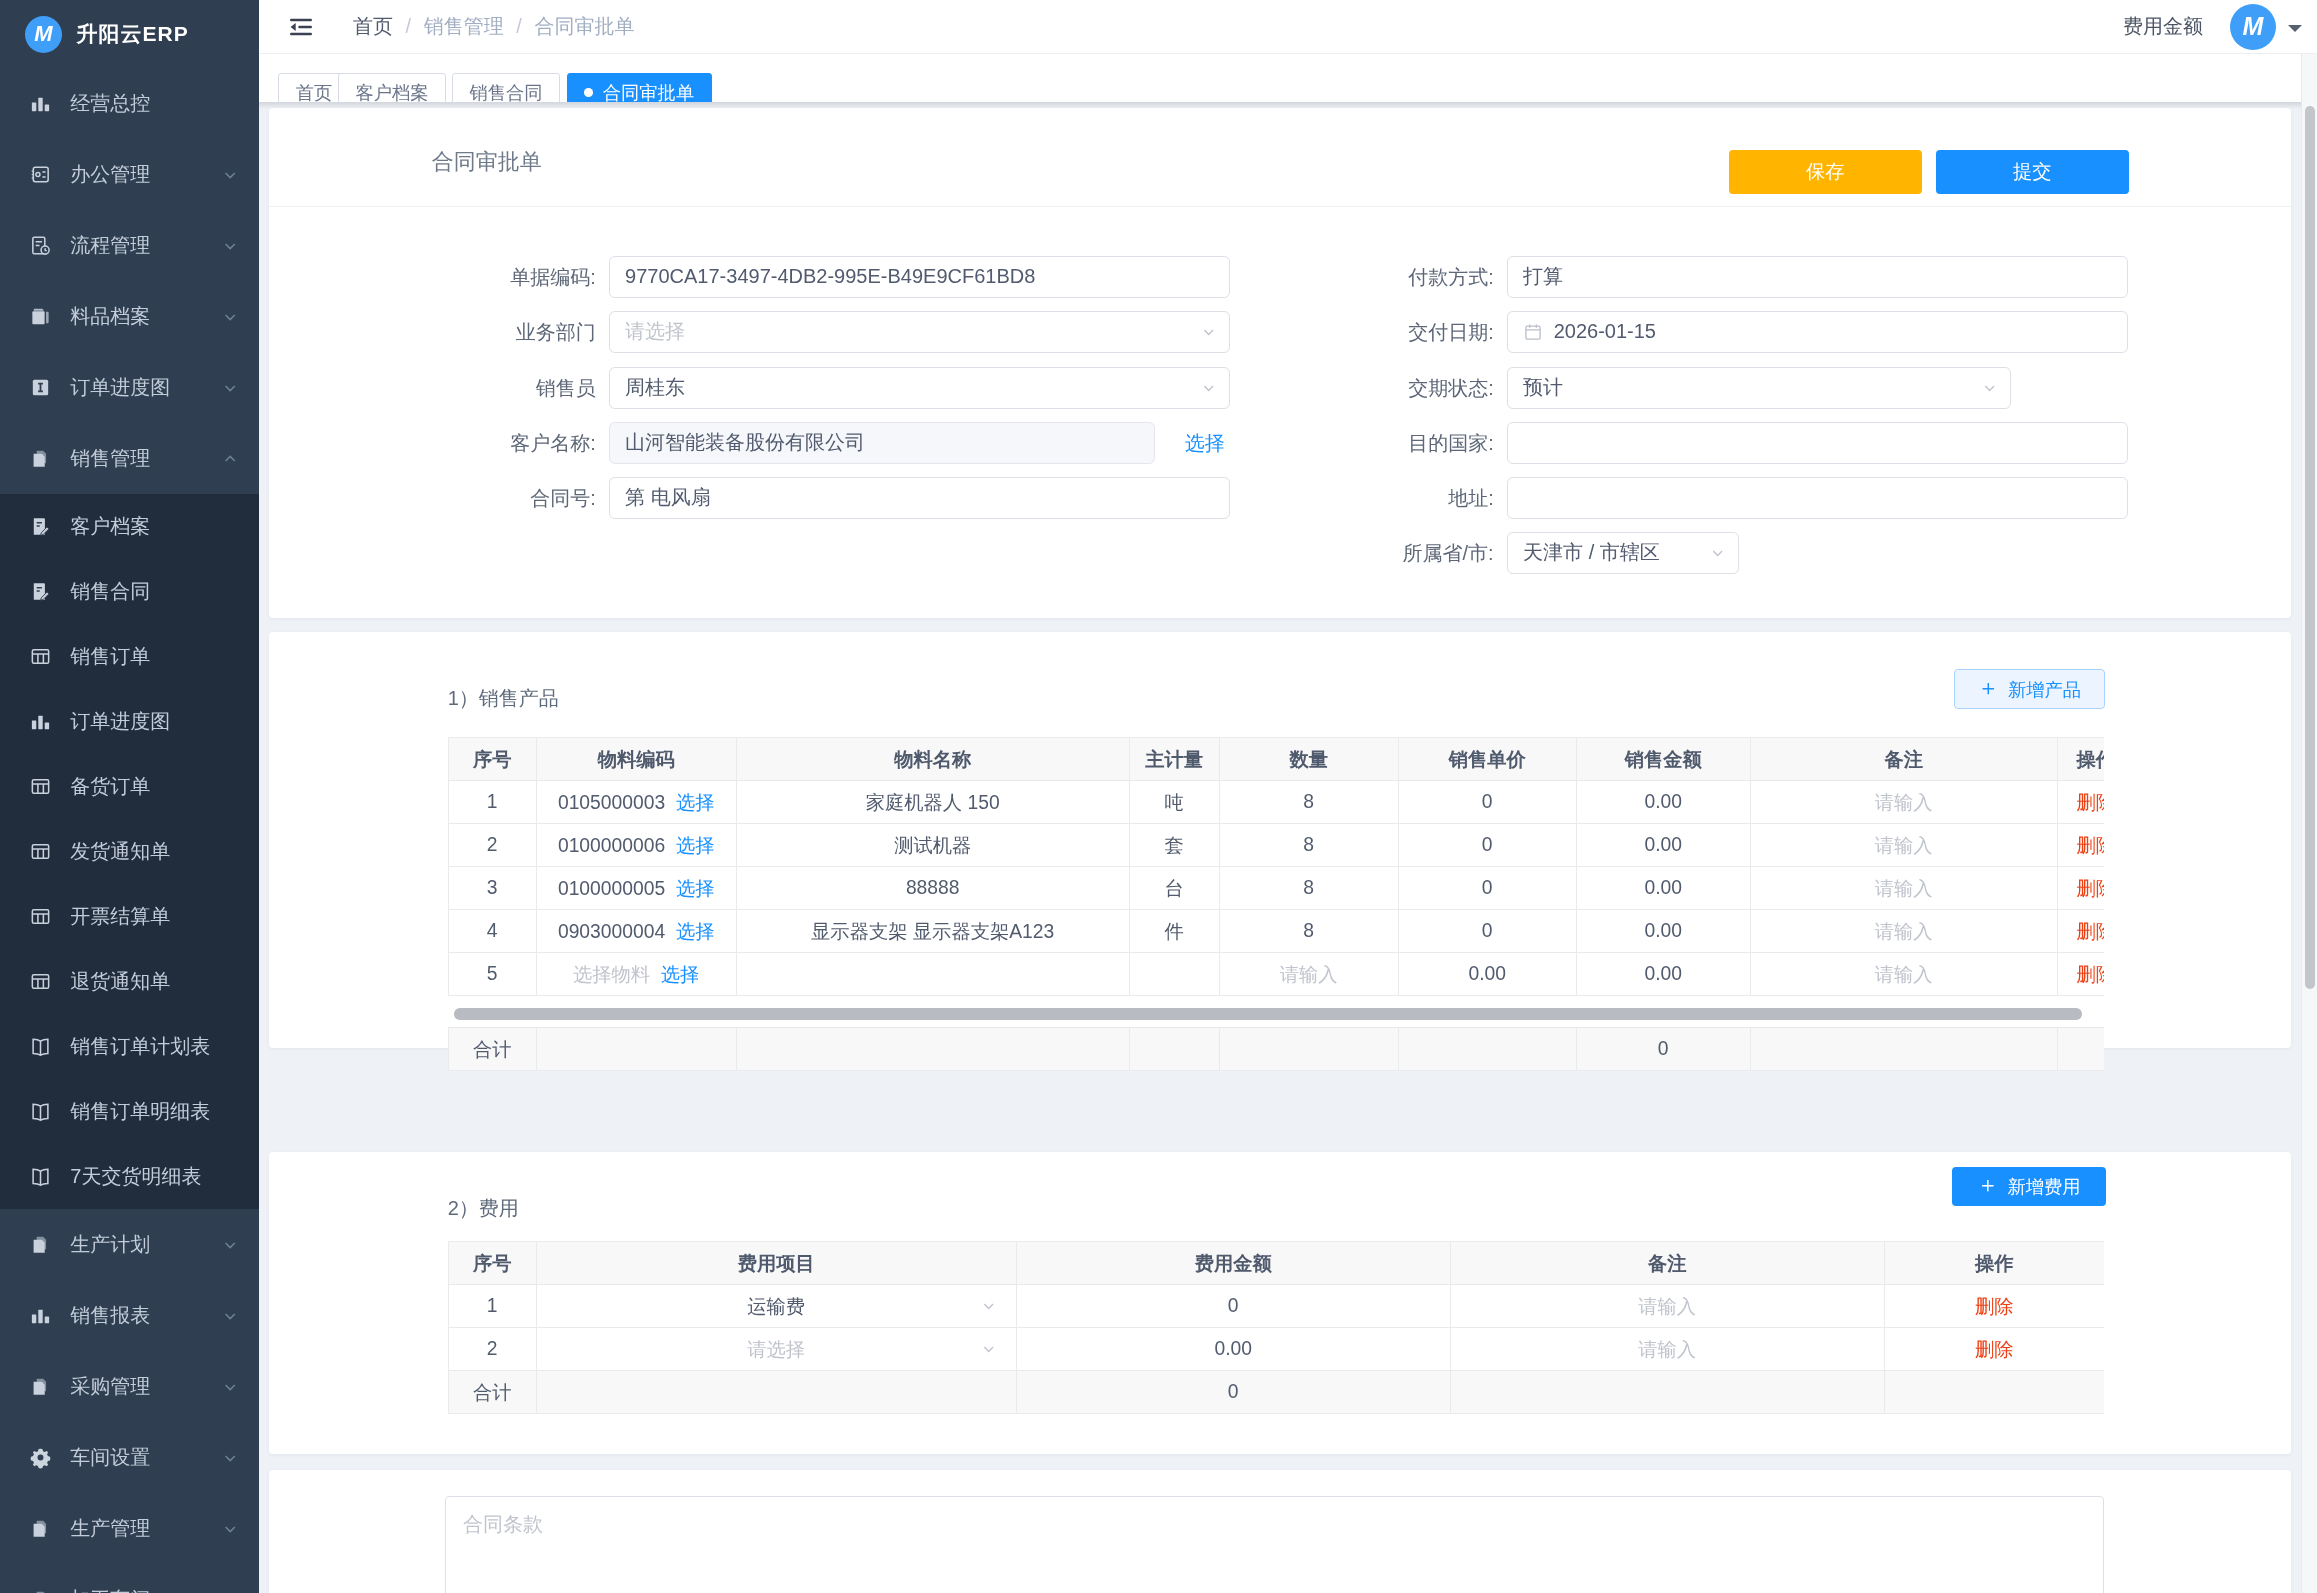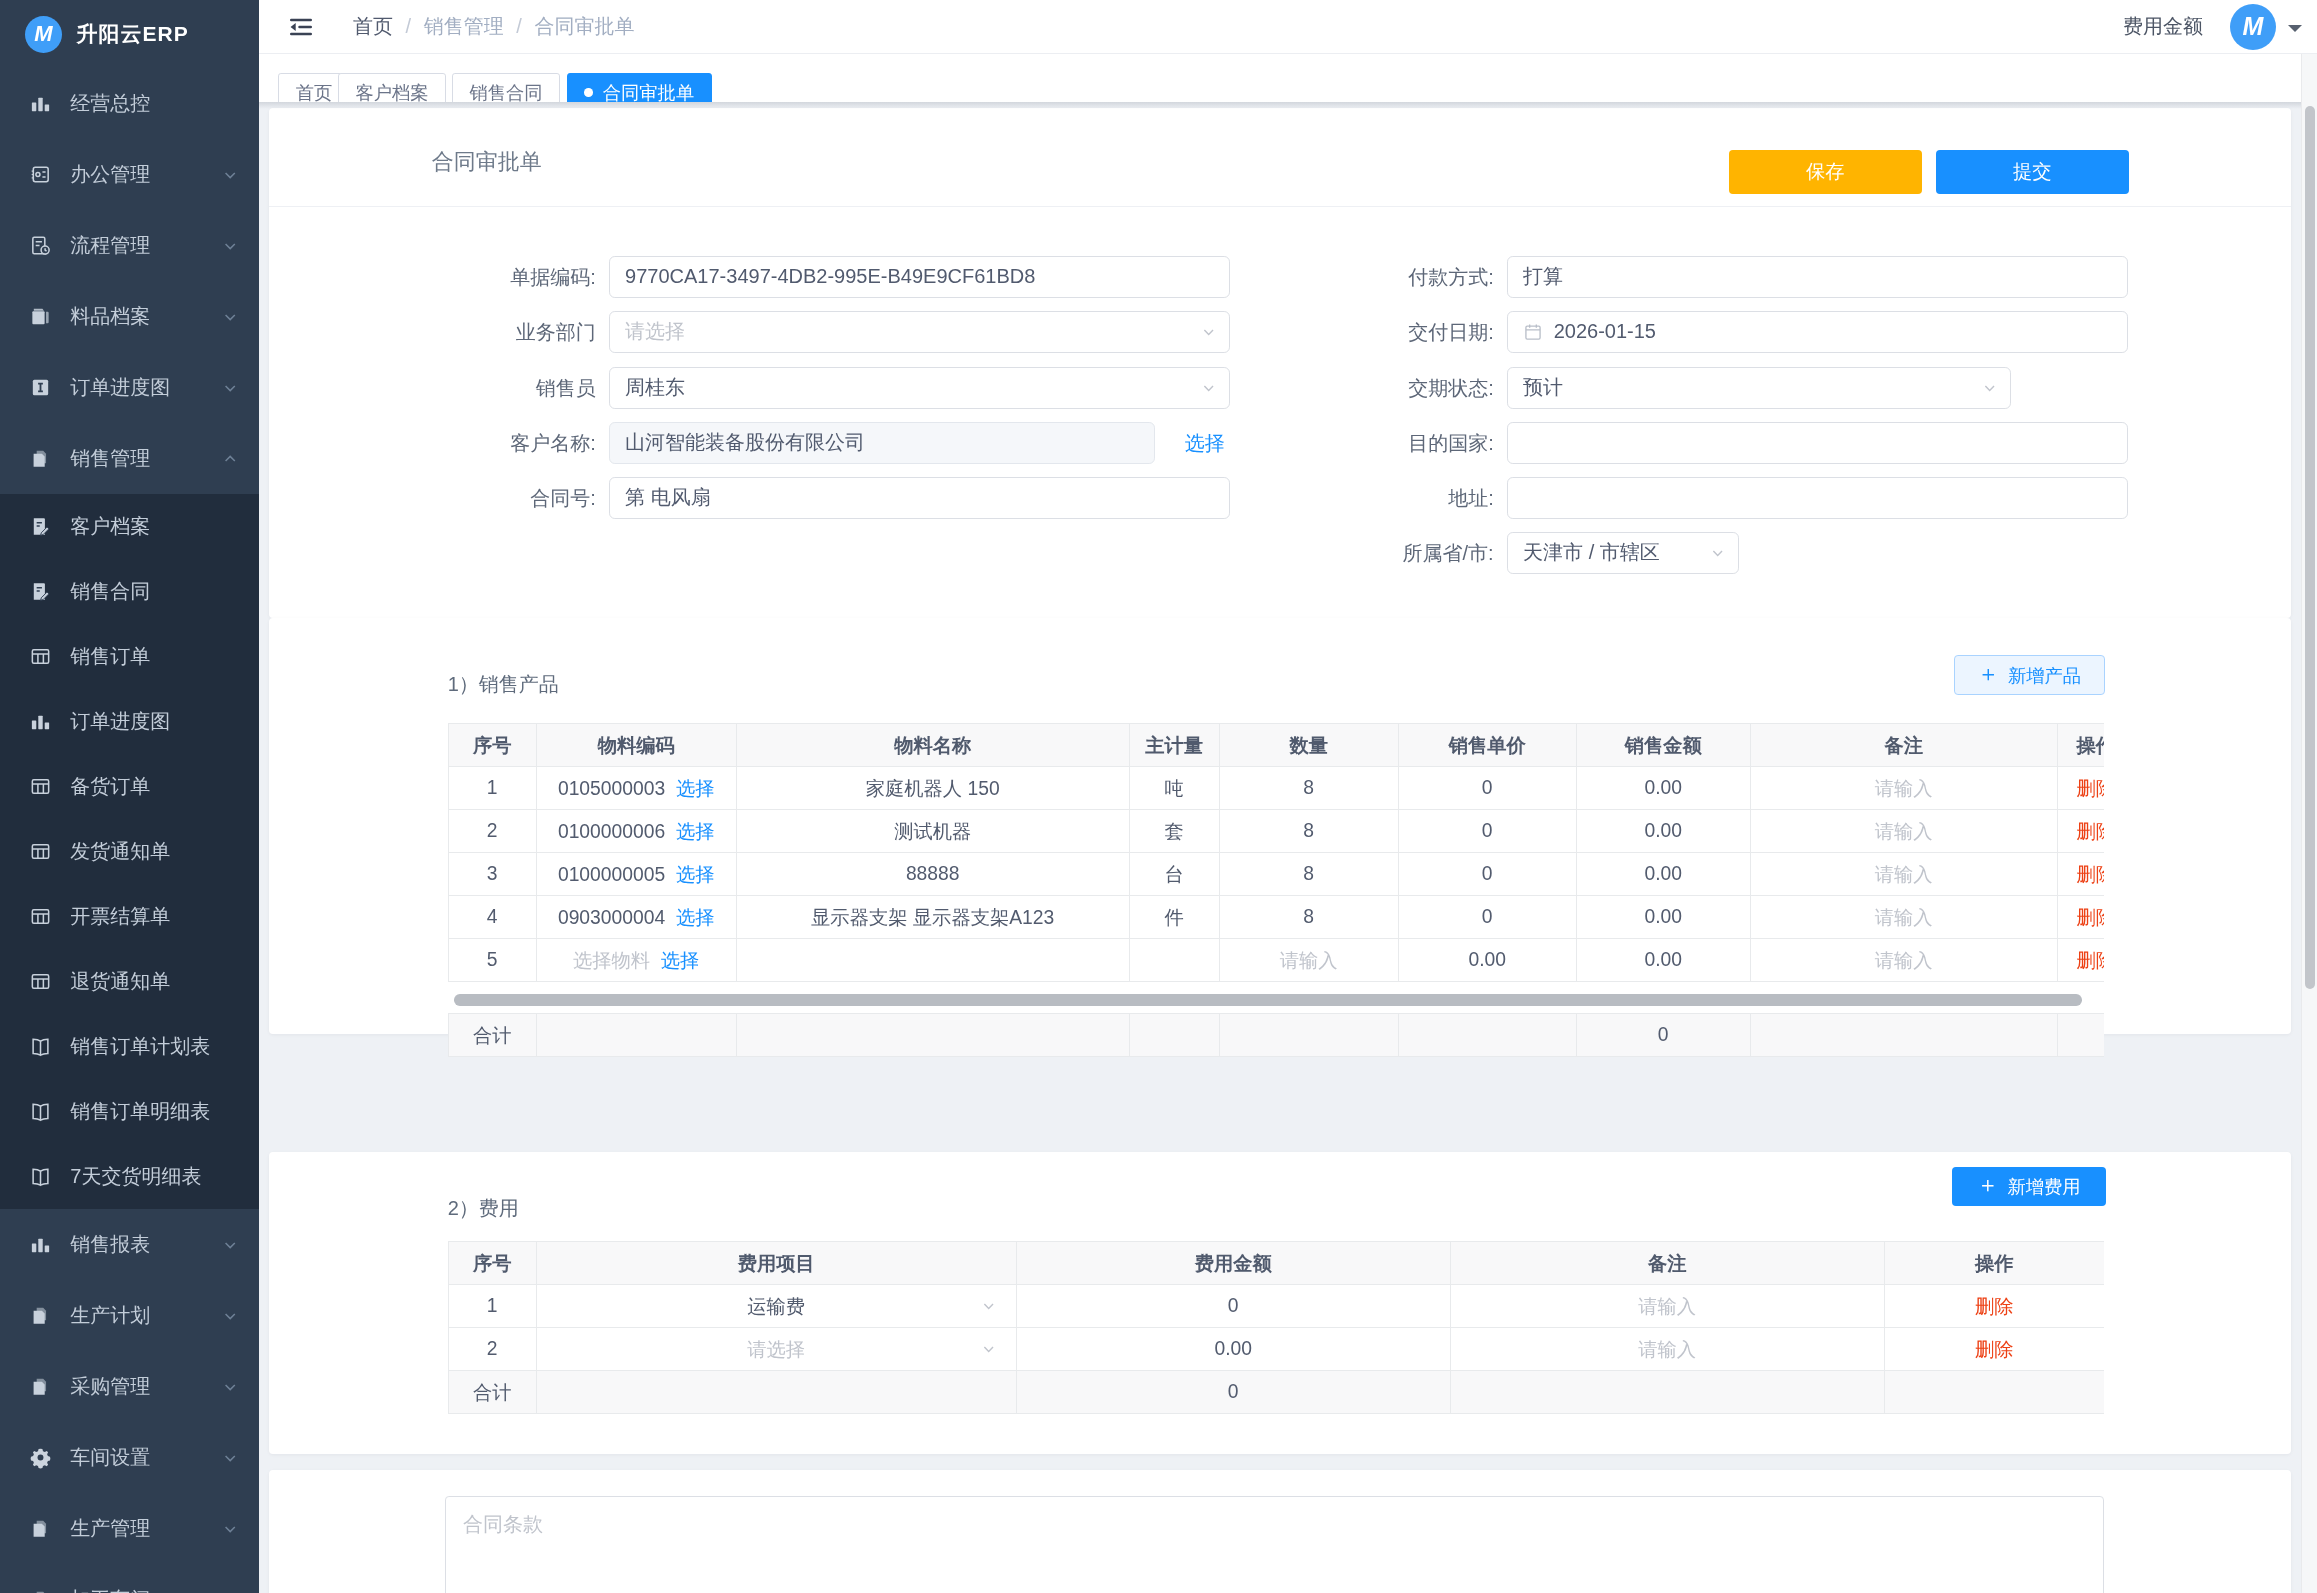--- a/index.html
+++ b/index.html
@@ -40,21 +40,21 @@
   .tabsrow { position:absolute; left:259px; top:54px; width:2058px; height:48px; background:#fff; z-index:10; }
   .tab { position:absolute; top:19.3px; height:39px; border:1px solid #d8dce5; background:#fff; color:#6b7489; font-size:18.3px; display:flex; align-items:center; padding:0 16.4px; border-radius:2.9px; cursor:pointer; white-space:nowrap; }
   .tab.active { background:#1890ff; border-color:#1890ff; color:#fff; }
   .tab .dot { width:8.7px; height:8.7px; border-radius:50%; background:#fff; margin-right:9.7px; }
 
   
   .main { position:absolute; left:259px; top:102px; width:2042px; height:1491px; background:#eef1f5; overflow:hidden; z-index:15; }
   .main::before { content:""; position:absolute; left:0; top:0; width:100%; height:6.8px; background:linear-gradient(rgba(25,35,55,.13),rgba(25,35,55,0)); z-index:9; }
   .panel { position:absolute; left:9.7px; width:2022px; background:#fff; border-radius:3.9px; box-shadow:0 1px 3.9px rgba(10,20,40,.05); }
   #panel1 { top:5.8px;    height:510px; }
-  #panel2 { top:516px;  height:416px;padding-left:20px; }
+  #panel2 { top:530px;  height:416px;padding-left:20px; }
   #panel3 { top:1050px; height:302px; }
   #panel4 { top:1368px; height:309px; }
 
   
   .p1-title { position:absolute; left:163px; top:39px; font-size:22px; color:#6e7a8a; }
   .btn { position:absolute; height:44px; width:193px; border-radius:3.9px; color:#fff; font-size:19.3px; display:flex; align-items:center; justify-content:center; cursor:pointer; }
   .btn.save   { left:1460px; top:42px; background:#ffb400; }
   .btn.submit { left:1667px; top:42px; background:#1890ff; }
   .p1-divider { position:absolute; left:0; top:98px; width:100%; height:1px; background:#eef0f4; }
   .f-label { position:absolute; width:222px; text-align:right; font-size:20px; color:#5d6778; line-height:42px; white-space:nowrap; }
@@ -288,40 +288,40 @@
           <svg viewBox="0 0 24 24" fill="none" stroke="#c8d1dc" stroke-width="1.6">
             <path d="M12 6.3c-2-1.4-4.4-1.9-7.7-1.9v14.8c3.3 0 5.7.5 7.7 1.9 2-1.4 4.4-1.9 7.7-1.9V4.4c-3.3 0-5.7.5-7.7 1.9z"></path>
             <path d="M12 6.3v14.8"></path>
           </svg>
         </span>
         <span class="m-lb">7天交货明细表</span>
       </div>
       <div class="m-item">
         <span class="m-ic">
           <svg viewBox="0 0 24 24" fill="#c8d1dc">
+            <path d="M8 4h6.8l3 3v10H8z" opacity=".55"></path>
+            <path d="M4.8 7h8.6l3 3v10.5H4.8z"></path>
+          </svg>
+        </span>
+        <span class="m-lb">生产计划</span>
+        <span class="m-ch down">
+          <svg viewBox="0 0 16 16" fill="none" stroke="#6e8096" stroke-width="1.5">
+            <path d="M3.5 6l4.5 4.5L12.5 6"></path>
+          </svg>
+        </span>
+      </div>
+      <div class="m-item">
+        <span class="m-ic">
+          <svg viewBox="0 0 24 24" fill="#c8d1dc">
             <rect x="3" y="11" width="4.6" height="9" rx=".6"></rect>
             <rect x="9.7" y="6" width="4.6" height="14" rx=".6"></rect>
             <rect x="16.4" y="13" width="4.6" height="7" rx=".6"></rect>
           </svg>
         </span>
         <span class="m-lb">销售报表</span>
-        <span class="m-ch down">
-          <svg viewBox="0 0 16 16" fill="none" stroke="#6e8096" stroke-width="1.5">
-            <path d="M3.5 6l4.5 4.5L12.5 6"></path>
-          </svg>
-        </span>
-      </div>
-      <div class="m-item">
-        <span class="m-ic">
-          <svg viewBox="0 0 24 24" fill="#c8d1dc">
-            <path d="M8 4h6.8l3 3v10H8z" opacity=".55"></path>
-            <path d="M4.8 7h8.6l3 3v10.5H4.8z"></path>
-          </svg>
-        </span>
-        <span class="m-lb">生产计划</span>
         <span class="m-ch down">
           <svg viewBox="0 0 16 16" fill="none" stroke="#6e8096" stroke-width="1.5">
             <path d="M3.5 6l4.5 4.5L12.5 6"></path>
           </svg>
         </span>
       </div>
       <div class="m-item">
         <span class="m-ic">
           <svg viewBox="0 0 24 24" fill="#c8d1dc">
             <path d="M8 4h6.8l3 3v10H8z" opacity=".55"></path>

